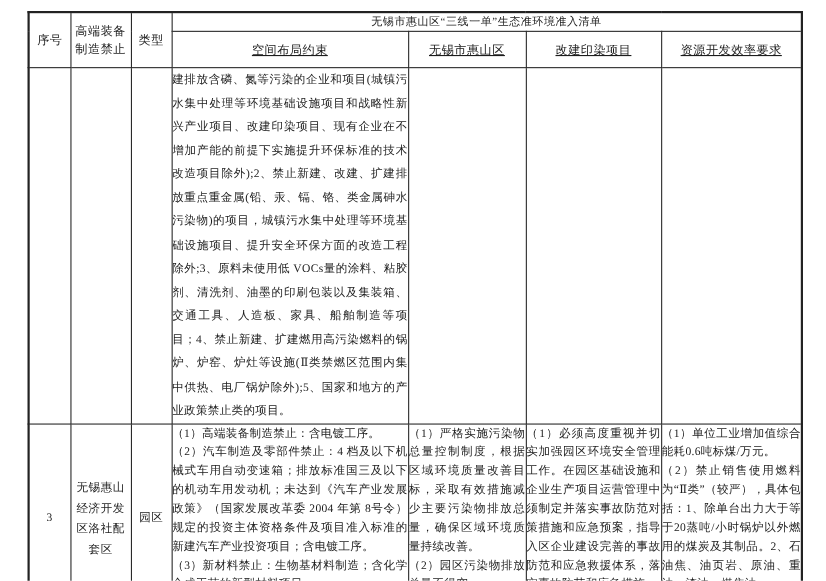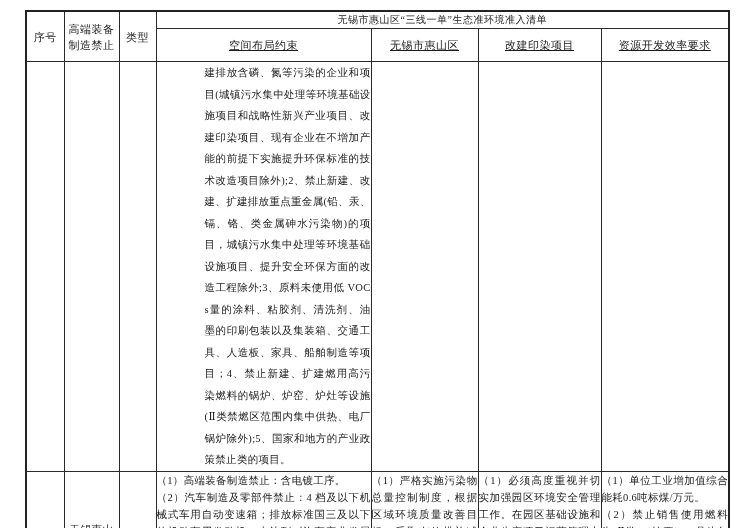--- a/index.html
+++ b/index.html
@@ -21,21 +21,21 @@
     font-weight:normal;
     overflow:hidden;
   }
   .title-cell{
     height:16px;text-align:center;font-weight:bold;font-size:10px;
     letter-spacing:.5px;
   }
   .subhead{height:32px;text-align:center;font-weight:bold;font-size:11px;letter-spacing:.5px;text-decoration:underline;}
   .head-left{text-align:center;font-weight:bold;font-size:11px;line-height:16px;letter-spacing:.5px;}
   .head-unit{padding:0 6px;}
-  tr.data-row-1 td{height:258px;vertical-align:top;padding-left:48px;}
+  tr.data-row-1 td{height:258px;vertical-align:top;}
   tr.data-row-2 td{height:172px;vertical-align:top;}
   .txt{
     font-size:10.5px;letter-spacing:.3px;
     text-align:justify;text-justify:inter-character;
     white-space:pre-wrap;word-break:break-all;
   }
   .spatial-1{line-height:21.5px;padding:1px 5px 0 5px;}
   .spatial-2{line-height:17.2px;padding:2px 5px 0 5px;}
   .narrow{line-height:17.2px;padding:2px 4px 0 4px;}
   .center-cell{

